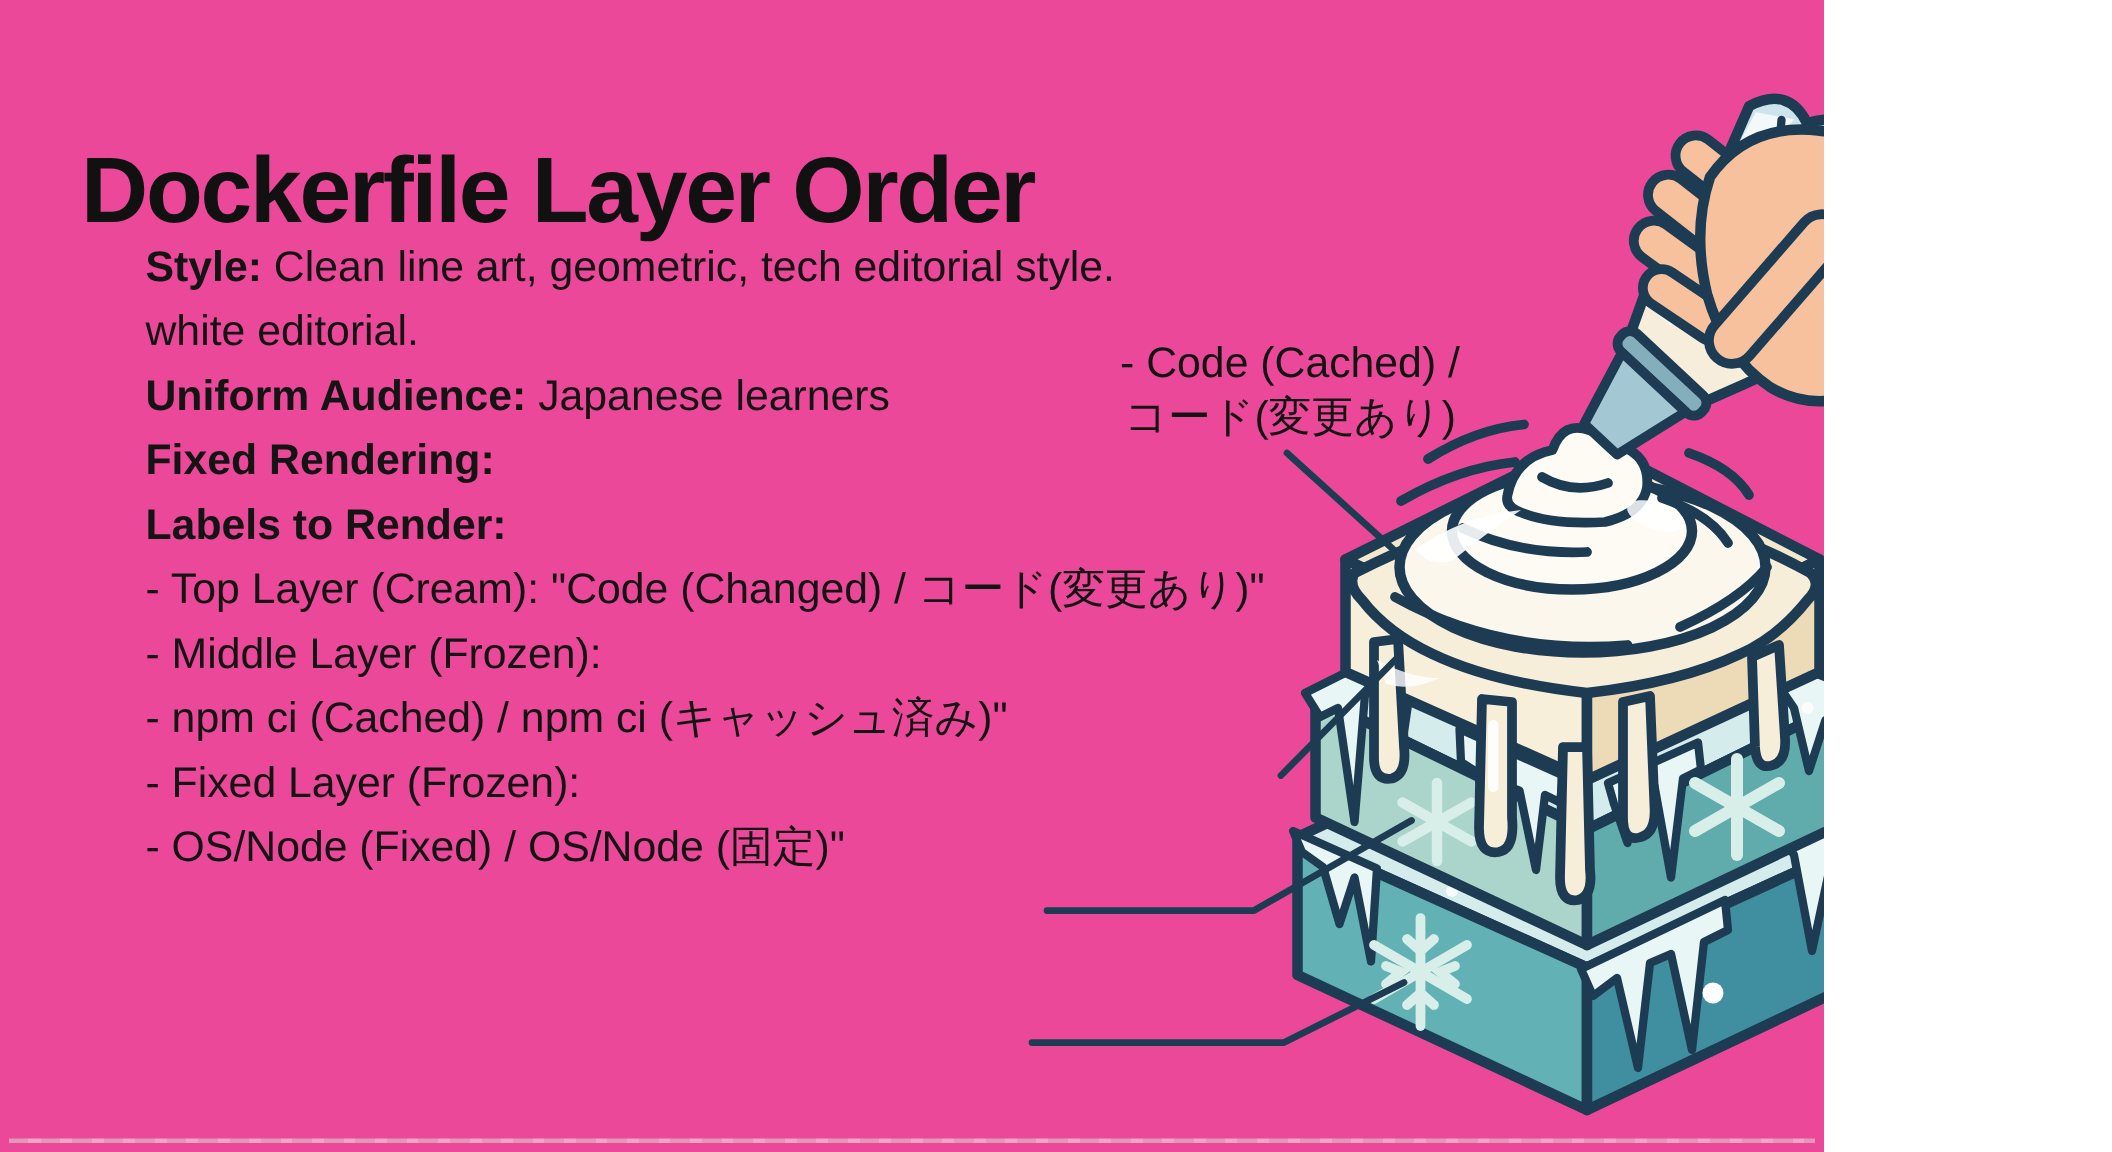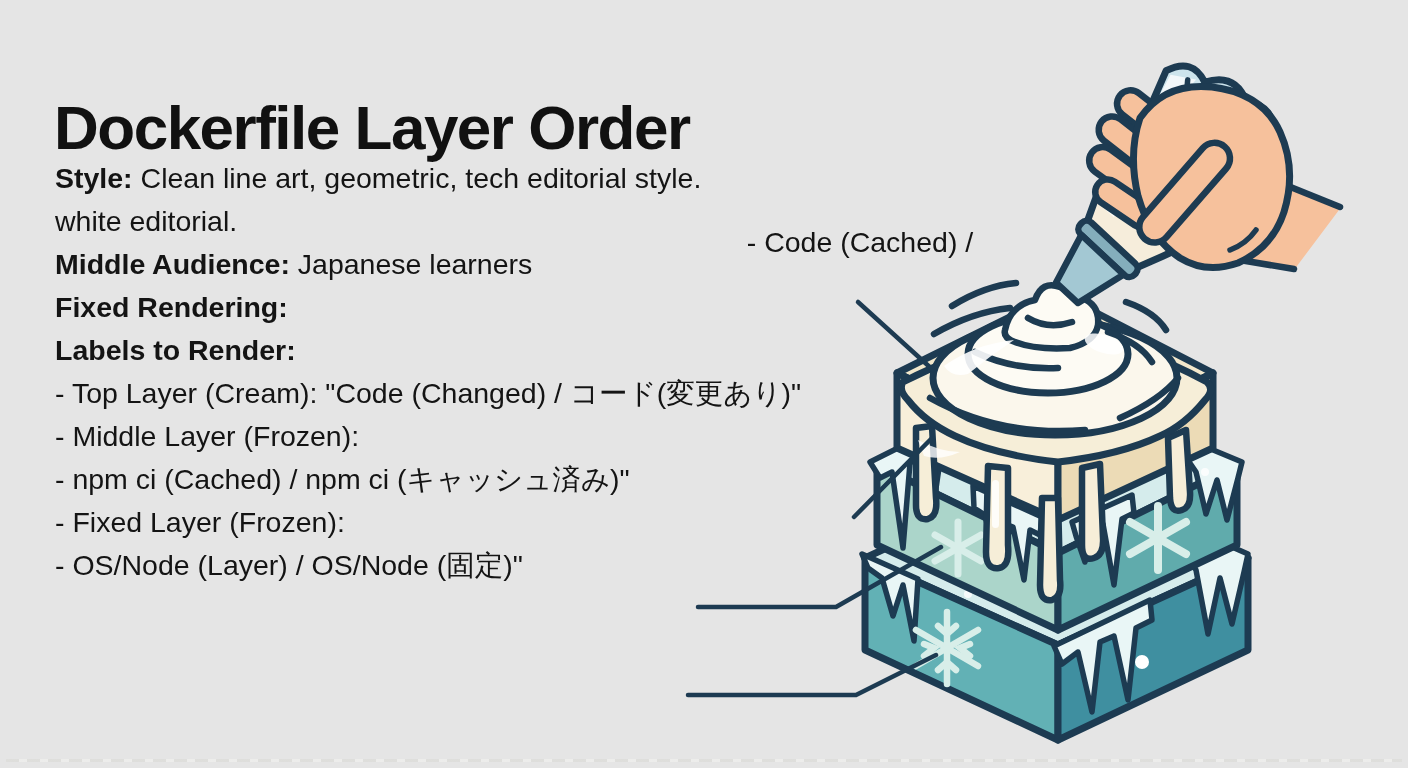--- a/index.html
+++ b/index.html
@@ -1,20 +1,20 @@
 <!DOCTYPE html>
 <html style="--outline: #1d3b52; --text: #141414; --cream-top: #f3e8cc; --cream-left: #f8efda; --cream-right: #ecdbb6; --cream-swirl: #f6eed8; --cream-swirl-light: #fbf7ec; --cream-swirl-lighter: #fdfbf4; --middle-left: #abd5ca; --middle-right: #60abac; --bottom-left: #62b1b5; --bottom-right: #3f8fa0; --ice-rim: #d5ecec; --ice: #e9f6f6; --snowflake: #d8eee9; --skin: #f6c19c; --bag: #f6eddb; --crumple: #cde4ec; --nozzle: #a3c8d3; --nozzle-dark: #84aebc;"><head>
 <meta charset="utf-8">
 <style>
   html,body{margin:0;padding:0;background:#ffffff;}
   body{width:1408px;height:768px;font-family:"Liberation Sans",sans-serif;color:#141414;}
-  .canvas{position:relative;width:1408px;height:768px;overflow:hidden;background:#e5e5e5;}
+  .canvas{position:relative;width:1216px;height:768px;overflow:hidden;background:#ec4899;}
   .title{position:absolute;left:54px;top:50px;font-size:62px;font-weight:800;letter-spacing:-1.5px;color:#111;white-space:nowrap;}
   .body-text{position:absolute;left:55px;top:157px;width:860px;font-size:28.5px;line-height:43px;}
-  .body-text .ln{white-space:nowrap;}
+  .body-text .ln{white-space:nowrap;margin-left:42px;}
   .body-text .b{font-weight:700;}
   .callout{position:absolute;left:690px;top:224px;width:340px;text-align:center;font-size:28.5px;line-height:36px;color:#141414;}
   .callout .cl{white-space:nowrap;}
   svg.illu{position:absolute;left:0;top:0;}
   .artifact{position:absolute;left:6px;right:6px;top:759px;height:3px;opacity:.55;
     background:repeating-linear-gradient(90deg,#d9d9d4 0 13px,#f3f3f0 13px 21px);}
   
   .o{stroke:var(--outline,#1d3b52);stroke-linejoin:round;stroke-linecap:round;}
   .fn{fill:none;}
   .st7{stroke-width:7}.st6{stroke-width:6.5}.st5{stroke-width:5.5}.st45{stroke-width:4.5}
@@ -157,28 +157,29 @@
       <path d="M 698 607 L 836 607 L 941 547"></path>
       <path d="M 688 695 L 856 695 L 936 655"></path>
     </g>
   </svg>
 
   <h1 class="title">Dockerfile Layer Order</h1>
 
   <div class="body-text">
     <div class="ln"><span class="b">Style:</span><span> Clean line art, geometric, tech editorial style.</span></div>
     <div class="ln"><span class="b"></span><span>white editorial.</span></div>
-    <div class="ln"><span class="b">Middle Audience:</span><span> Japanese learners</span></div>
+    <div class="ln"><span class="b">Uniform Audience:</span><span> Japanese learners</span></div>
     <div class="ln"><span class="b">Fixed Rendering:</span><span></span></div>
     <div class="ln"><span class="b">Labels to Render:</span><span></span></div>
     <div class="ln"><span class="b"></span><span>- Top Layer (Cream): "Code (Changed) / コード(変更あり)"</span></div>
     <div class="ln"><span class="b"></span><span>- Middle Layer (Frozen):</span></div>
     <div class="ln"><span class="b"></span><span>- npm ci (Cached) / npm ci (キャッシュ済み)"</span></div>
     <div class="ln"><span class="b"></span><span>- Fixed Layer (Frozen):</span></div>
-    <div class="ln"><span class="b"></span><span>- OS/Node (Layer) / OS/Node (固定)"</span></div>
+    <div class="ln"><span class="b"></span><span>- OS/Node (Fixed) / OS/Node (固定)"</span></div>
   </div>
 
   <div class="callout">
     <div class="cl">- Code (Cached) /</div>
+    <div class="cl">コード(変更あり)</div>
   </div>
 
   <div class="artifact"></div>
 </div>
 
 </body></html>

